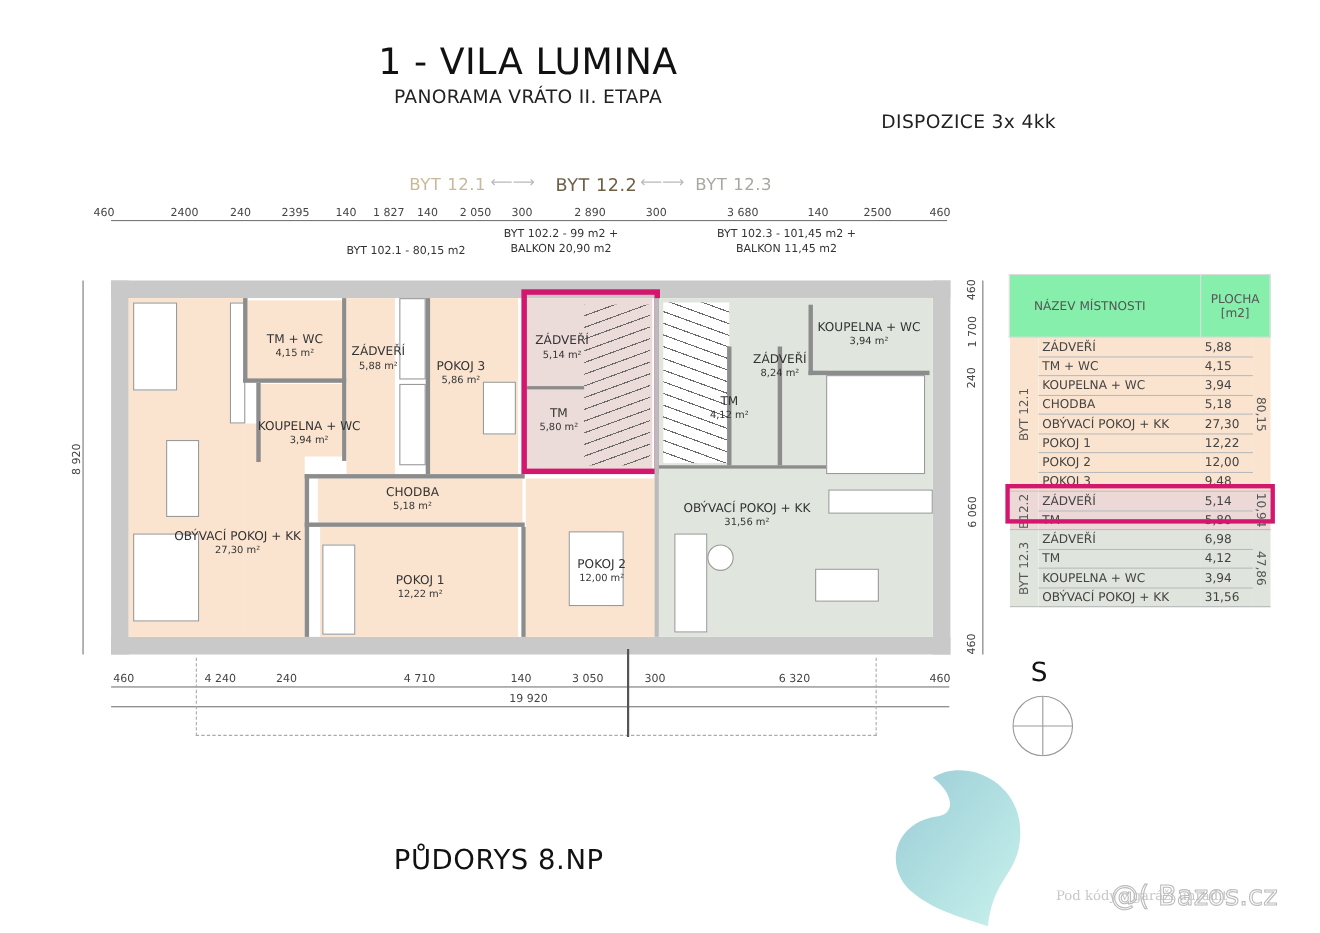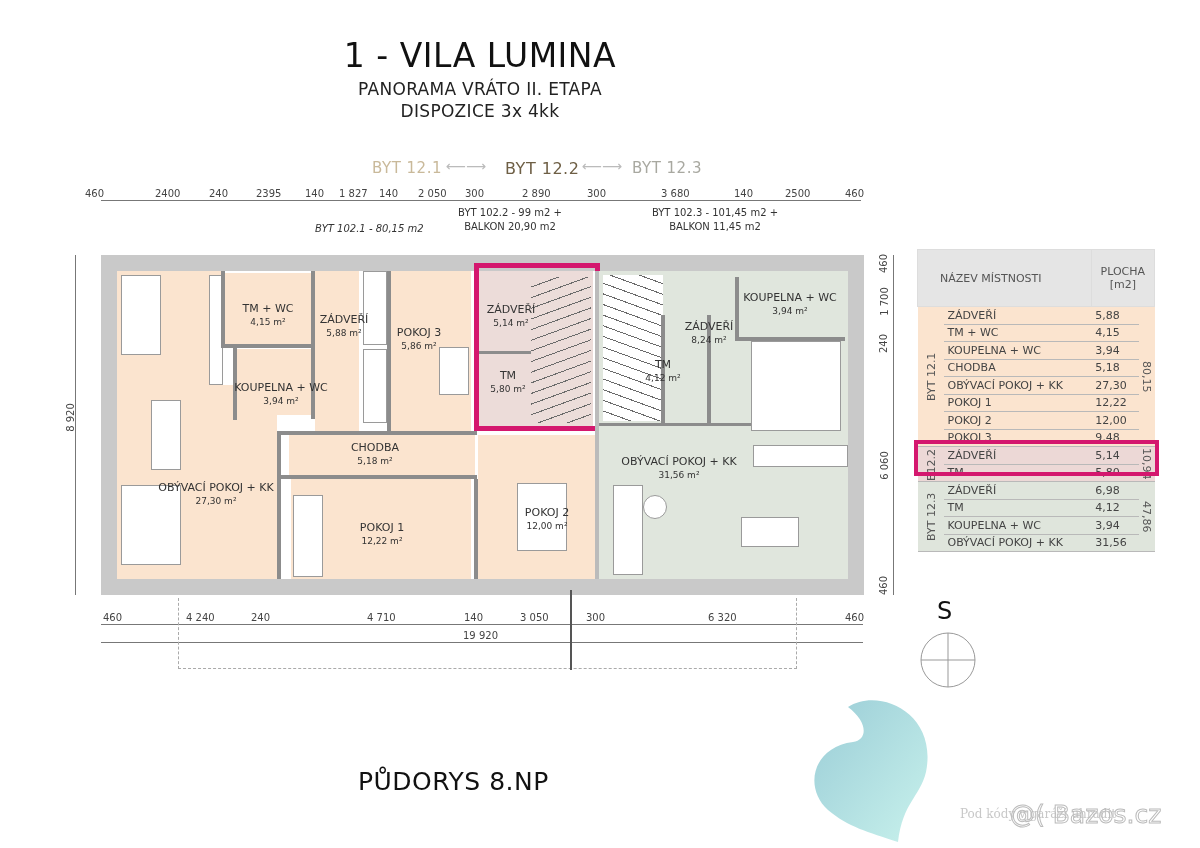--- a/index.html
+++ b/index.html
@@ -12,33 +12,33 @@
   .dimline{background:#777;}
   .room{position:absolute;}
   .rl{position:absolute;text-align:center;font-size:11px;color:#333;white-space:nowrap;transform:translateX(-50%);}
   .rl .area{display:block;font-size:9px;margin-top:2px;}
   .wall{position:absolute;background:#c9c9c9;}
   .iwall{position:absolute;background:#8c8c8c;}
   .furn{position:absolute;background:#fff;border:1px solid #9a9a9a;box-sizing:border-box;}
   .small-label{font-size:10px;color:#333;text-align:center;white-space:nowrap;}
   table.legend{position:absolute;left:917px;top:249px;width:238px;border-collapse:collapse;font-size:11px;color:#444;}
   table.legend td,table.legend th{padding:0 4px;height:16.5px;border-bottom:1px solid #b9b9b9;font-weight:normal;}
-  table.legend th{height:56px;text-align:left;color:#555;background:#e5e5e5;border:1px solid #ddd;}
+  table.legend th{height:56px;text-align:left;color:#555;background:#86efac;border:1px solid #ddd;}
   .g1{background:#fbe4cf;}
   .g2{background:#ecd8d6;}
   .g3{background:#dfe5dc;}
   .vlab{writing-mode:vertical-rl;transform:rotate(180deg);text-align:center;font-size:11px;color:#555;padding:0!important;width:18px;}
   .vtot{writing-mode:vertical-rl;text-align:center;font-size:11px;color:#555;padding:0!important;width:16px;}
 </style>
 </head>
 <body>
 
 <div class="abs title">1 - VILA LUMINA</div>
 <div class="abs subtitle" style="top:79px;">PANORAMA VRÁTO II. ETAPA</div>
-<div class="abs subtitle" style="top:101px;">DISPOZICE 3x 4kk</div>
+<div class="abs subtitle" style="top:101px;text-align:right;">DISPOZICE 3x 4kk</div>
 
 <div class="abs" style="left:370px;top:158px;width:360px;height:22px;">
   <span class="abs bytlbl" style="left:2px;top:1px;color:#c9b99a;">BYT 12.1</span>
   <span class="abs" style="left:76px;top:0;color:#bbb;font-size:14px;">⟵⟶</span>
   <span class="abs bytlbl" style="left:135px;top:1px;color:#6e5f45;font-size:16px;">BYT 12.2</span>
   <span class="abs" style="left:212px;top:0;color:#bbb;font-size:14px;">⟵⟶</span>
   <span class="abs bytlbl" style="left:262px;top:1px;color:#a8a8a0;">BYT 12.3</span>
 </div>
 
 <div class="abs dimline" style="left:101px;top:200px;width:760px;height:1px;"></div>
@@ -51,21 +51,21 @@
 <div class="abs dim" style="left:379px;top:188px;">140</div>
 <div class="abs dim" style="left:418px;top:188px;">2 050</div>
 <div class="abs dim" style="left:465px;top:188px;">300</div>
 <div class="abs dim" style="left:522px;top:188px;">2 890</div>
 <div class="abs dim" style="left:587px;top:188px;">300</div>
 <div class="abs dim" style="left:661px;top:188px;">3 680</div>
 <div class="abs dim" style="left:734px;top:188px;">140</div>
 <div class="abs dim" style="left:785px;top:188px;">2500</div>
 <div class="abs dim" style="left:845px;top:188px;">460</div>
 
-<div class="abs small-label" style="left:315px;top:223px;width:88px;font-style:italic;">BYT 102.1 - 80,15 m2</div>
+<div class="abs small-label" style="left:315px;top:223px;width:88px;">BYT 102.1 - 80,15 m2</div>
 <div class="abs small-label" style="left:450px;top:207px;width:120px;">BYT 102.2 - 99 m2 +</div>
 <div class="abs small-label" style="left:450px;top:221px;width:120px;">BALKON 20,90 m2</div>
 <div class="abs small-label" style="left:650px;top:207px;width:130px;">BYT 102.3 - 101,45 m2 +</div>
 <div class="abs small-label" style="left:650px;top:221px;width:130px;">BALKON 11,45 m2</div>
 
 <div class="abs" style="left:101px;top:255px;width:763px;height:340px;">
 
   <div class="wall" style="left:0;top:0;width:763px;height:16px;"></div>
   <div class="wall" style="left:0;top:324px;width:763px;height:16px;"></div>
   <div class="wall" style="left:0;top:0;width:16px;height:340px;"></div>

